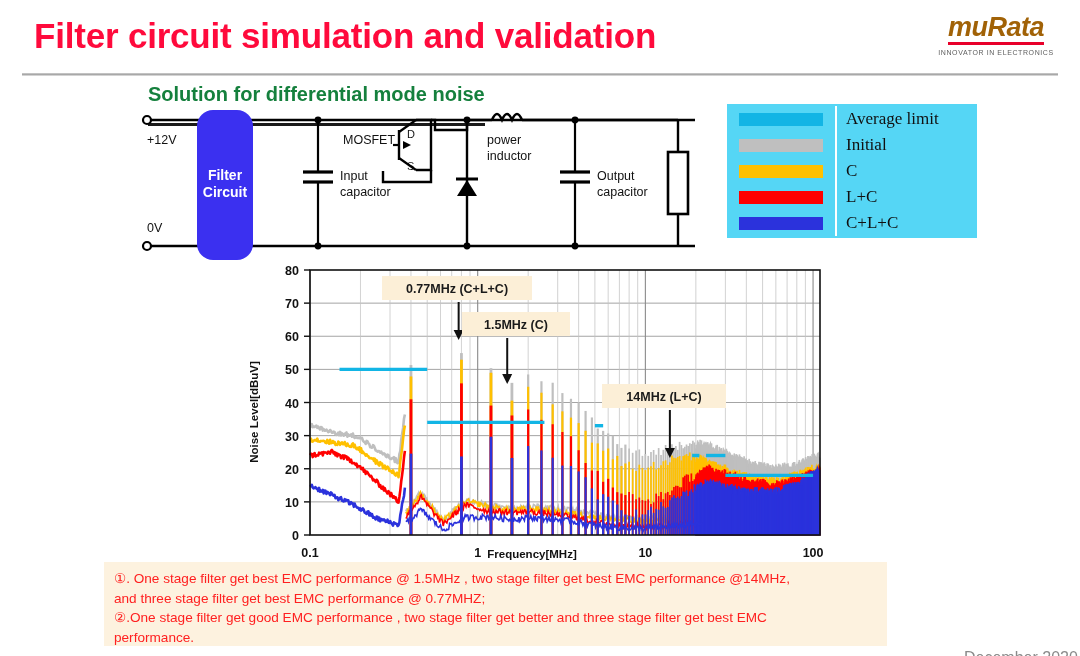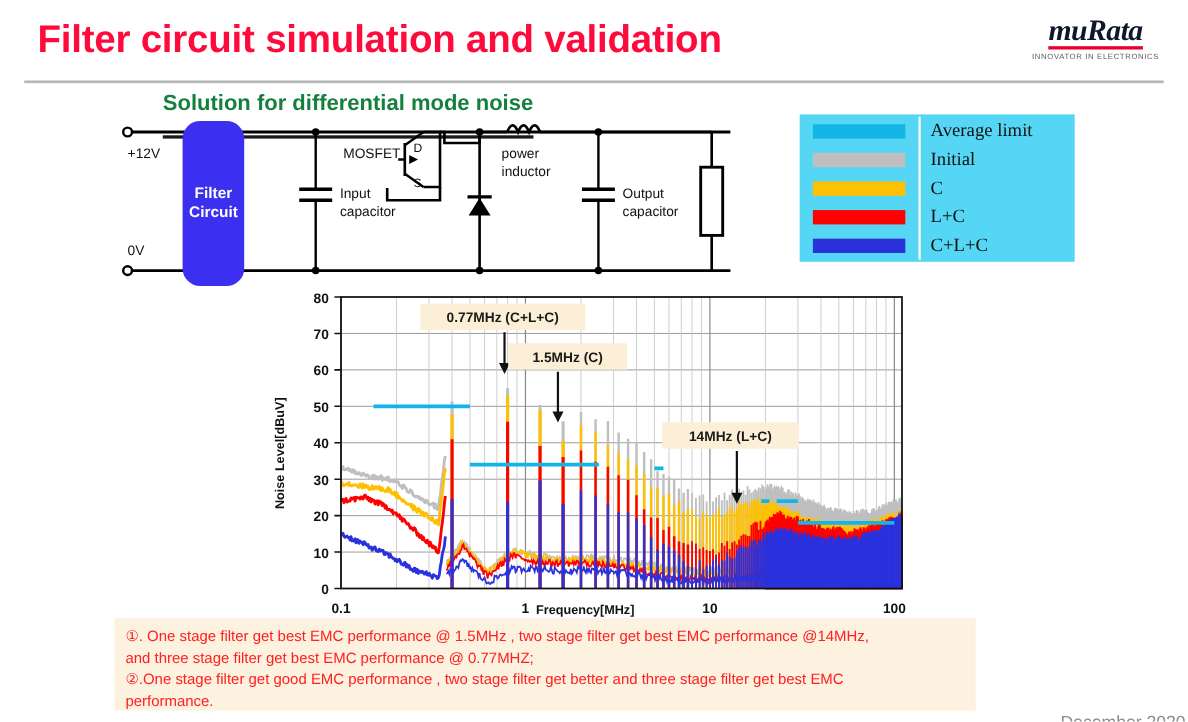--- a/index.html
+++ b/index.html
@@ -7,43 +7,43 @@
        font-family:"Liberation Sans", sans-serif;}
 
   
   #slide-title{
     position:absolute;left:34px;top:16px;
     font-size:35px;font-weight:bold;color:#FF0A3C;letter-spacing:-0.2px;
     white-space:nowrap;
   }
   #logo-block{position:absolute;right:14px;top:14px;width:140px;text-align:center;}
   #logo-mark{
-    font-family:Liberation Serif, serif;
-    font-size:27px;font-weight:bold;font-style:italic;color:#0f172a;
+    font-family:Liberation Sans, sans-serif;
+    font-size:27px;font-weight:bold;font-style:italic;color:#a16207;
     line-height:1;letter-spacing:-0.5px;
     border-bottom:3px solid #E8002A;padding-bottom:1px;display:inline-block;
   }
   #logo-sub{
     font-size:7px;color:#5d5d5d;letter-spacing:0.6px;margin-top:4px;
     white-space:nowrap;
   }
   #header-rule{
     position:absolute;left:22px;top:73px;width:1036px;height:3px;
     background:linear-gradient(to bottom,#cfcfcf,#a8a8a8,#e9e9e9);
   }
 
   
   #section-heading{
     position:absolute;left:148px;top:83px;
     font-size:20px;font-weight:bold;color:#15803d;
     border-bottom:3px solid #1a1a1a;padding-bottom:17px;
   }
 
   
-  #circuit{position:absolute;left:104px;top:108px;width:590px;height:155px;}
+  #circuit{position:absolute;left:135px;top:108px;width:590px;height:155px;}
   #circuit svg{display:block;}
   .ctext{font-family:"Liberation Sans",sans-serif;font-size:12.5px;fill:#111;}
   .ctext-sm{font-family:"Liberation Sans",sans-serif;font-size:11px;fill:#111;}
   .cblock-label{font-family:"Liberation Sans",sans-serif;font-size:14px;
                 font-weight:bold;fill:#ffffff;}
 
   
   #legend{
     position:absolute;left:727px;top:104px;width:250px;
     background:#55D6F5;

